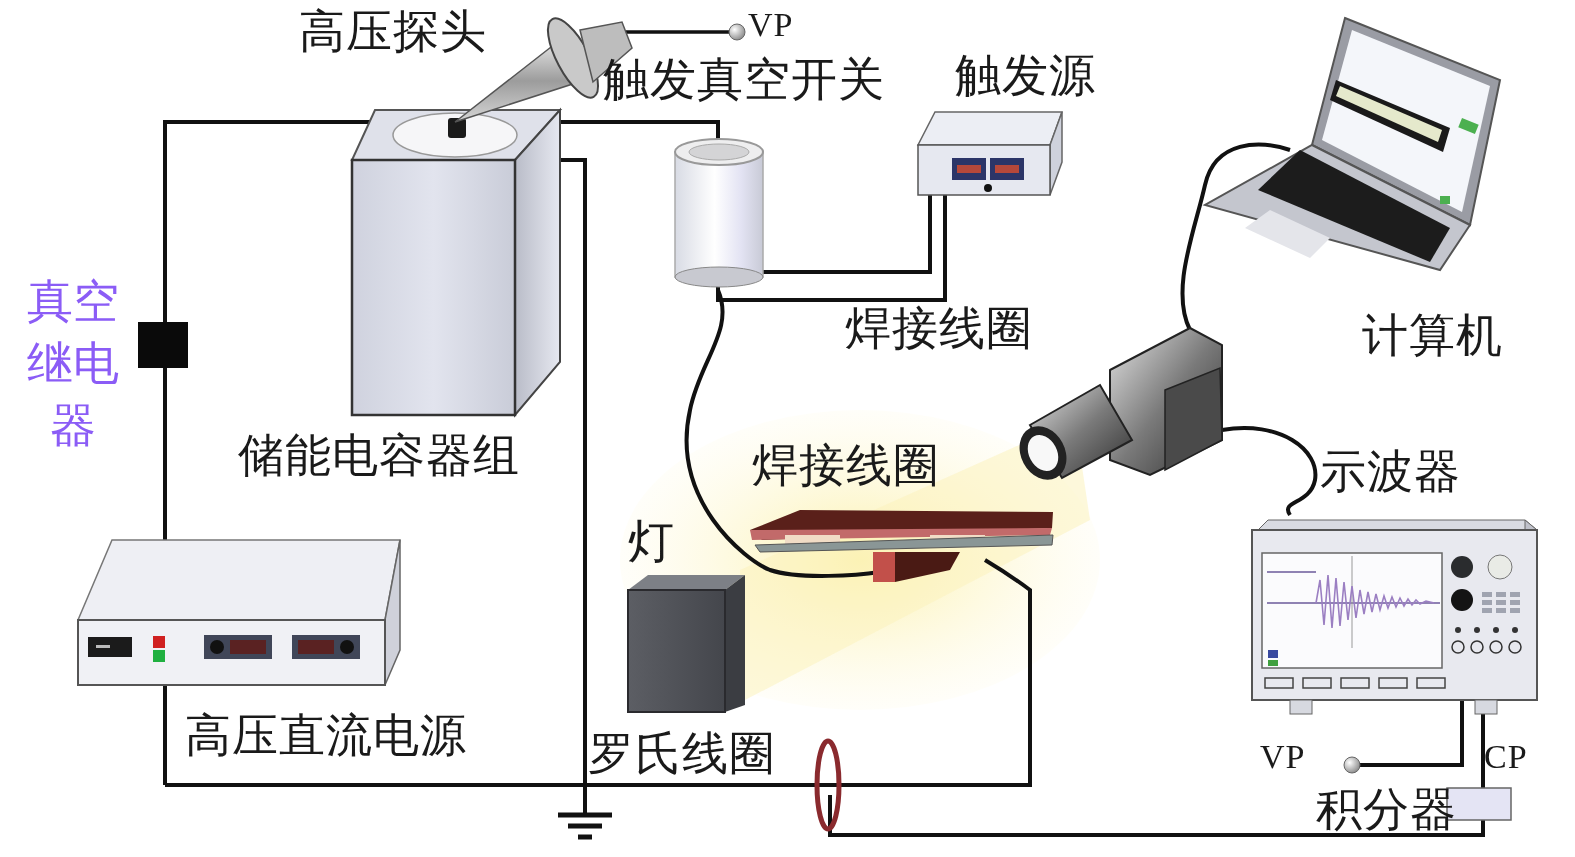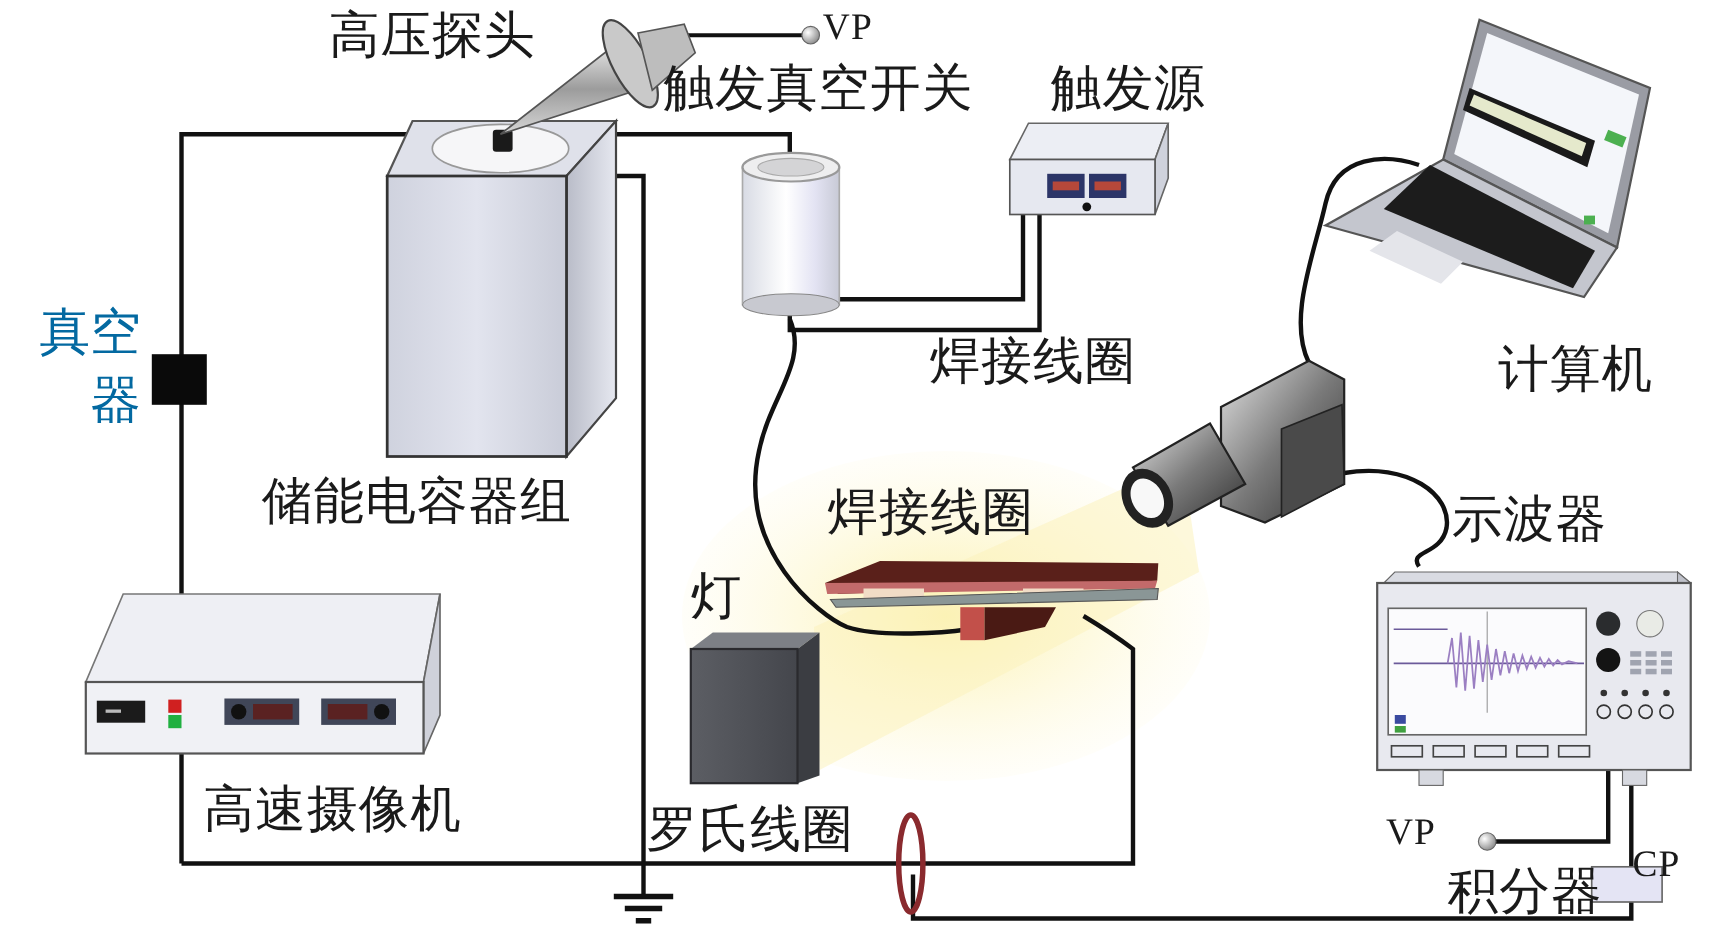--- a/index.html
+++ b/index.html
@@ -1,20 +1,20 @@
 <!DOCTYPE html>
 <html><head>
 <meta charset="utf-8">
 <style>
   html, body { margin:0; padding:0; background:#ffffff; }
   body { width:1575px; height:857px; position:relative; overflow:hidden; font-family:"DejaVu Serif", "Liberation Serif", serif; }
   svg#diagram { position:absolute; left:0; top:0; width:1575px; height:857px; }
   .lbl { position:absolute; color:#1a1a1a; font-family:"DejaVu Serif", "Liberation Serif", serif; font-size:46px; line-height:1; white-space:nowrap; letter-spacing:1px; }
   .lbl.latin { font-family:"Liberation Serif", "DejaVu Serif", serif; font-size:34px; }
-  .vtxt { position:absolute; font-family:"DejaVu Serif","Liberation Serif",serif; font-size:46px; line-height:62px; color:#0369a1; width:110px; text-align:right; }
+  .vtxt { position:absolute; font-family:"DejaVu Serif","Liberation Serif",serif; font-size:46px; line-height:62px; color:#8b5cf6; width:110px; text-align:center; }
 </style>
 </head>
 <body>
 
 <svg id="diagram" viewBox="0 0 1575 857" xmlns="http://www.w3.org/2000/svg">
   <defs>
     <linearGradient id="gBox" x1="0" y1="0" x2="1" y2="0">
       <stop offset="0" stop-color="#cfd2de"></stop>
         <stop offset="0.5" stop-color="#e2e4ee"></stop>
         <stop offset="1" stop-color="#c9ccd8"></stop>
@@ -225,30 +225,31 @@
   <circle cx="1352" cy="765" r="8" fill="url(#gBall)" stroke="#666"></circle>
 
   <rect x="1447" y="788" width="64" height="32" fill="#e4e4f4" stroke="#666" stroke-width="1.5"></rect>
 
   <ellipse cx="828" cy="785" rx="11" ry="44" fill="none" stroke="#8a2a2e" stroke-width="5"></ellipse>
 </svg>
 
 <div class="lbl" style="left:284px;top:8px;margin-left:15px;">高压探头</div>
 <div class="lbl latin" style="left:748px;top:8px;">VP</div>
 <div class="lbl" style="left:603px;top:56px;">触发真空开关</div>
-<div class="lbl" style="left:955px;top:56px;">触发源</div>
+<div class="lbl" style="left:955px;top:56px;font-family:Liberation Mono, monospace;">触发源</div>
 <div class="lbl" style="left:845px;top:305px;">焊接线圈</div>
 <div class="lbl" style="left:1362px;top:312px;text-align:right;">计算机</div>
 
 <div class="vtxt" style="left:18px;top:270px;">
   <div>真空</div>
+  <div>继电</div>
   <div>器</div>
 </div>
 
 <div class="lbl" style="left:238px;top:432px;">储能电容器组</div>
 <div class="lbl" style="left:752px;top:442px;">焊接线圈</div>
 <div class="lbl" style="left:1320px;top:448px;">示波器</div>
 <div class="lbl" style="left:628px;top:518px;">灯</div>
-<div class="lbl" style="left:185px;top:712px;">高速摄像机</div>
+<div class="lbl" style="left:185px;top:712px;">高压直流电源</div>
 <div class="lbl" style="left:588px;top:730px;">罗氏线圈</div>
 <div class="lbl latin" style="left:1260px;top:740px;">VP</div>
-<div class="lbl latin" style="left:1484px;top:740px;margin-top:29px;">CP</div>
+<div class="lbl latin" style="left:1484px;top:740px;">CP</div>
 <div class="lbl" style="left:1276px;top:786px;margin-left:40px;">积分器</div>
 
 </body></html>

